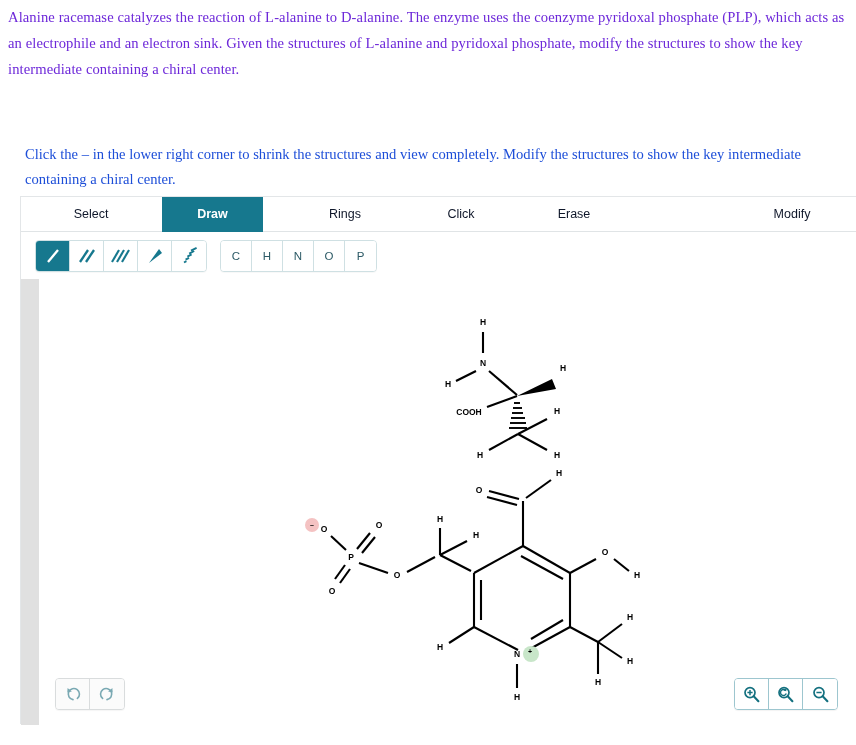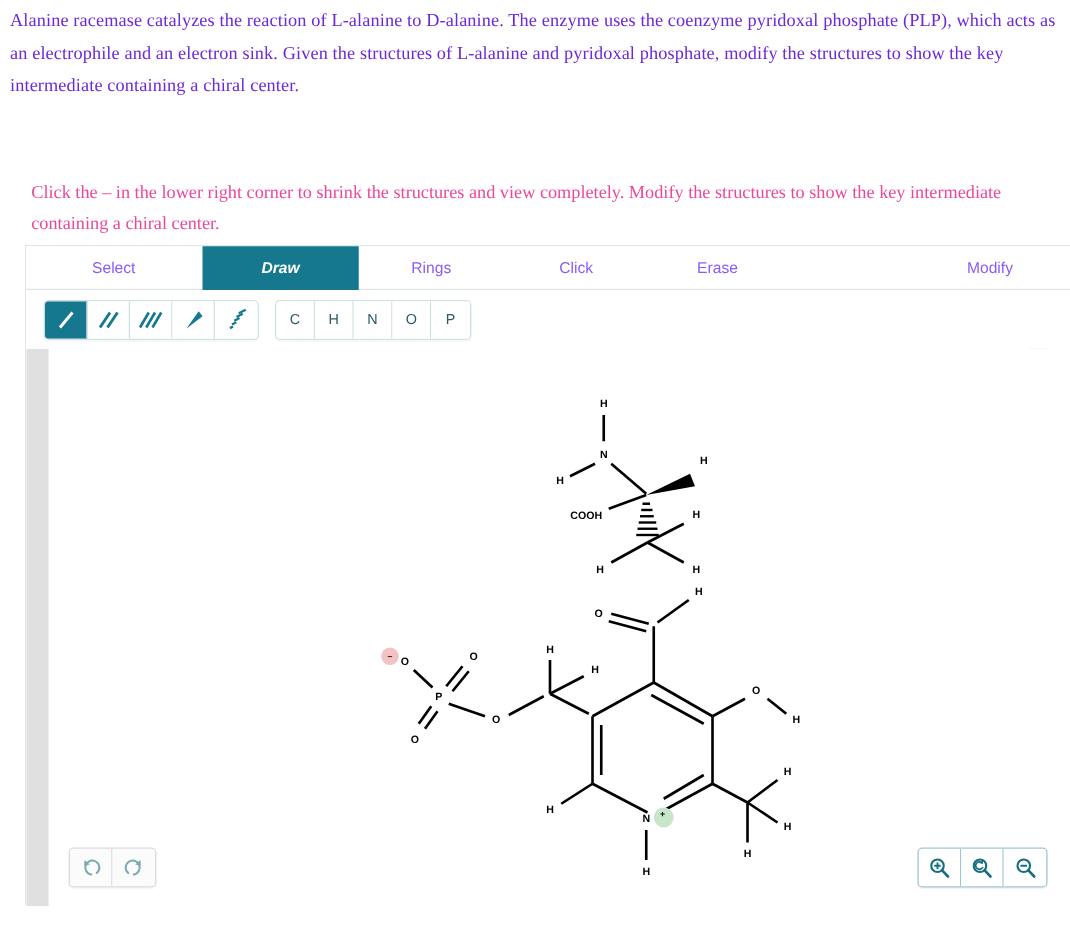--- a/index.html
+++ b/index.html
@@ -26,21 +26,21 @@
   
   #instruction-panel{
     position:absolute;
     left:8px; top:133px; width:848px;
   }
   #instruction-text{
     padding:9px 16px 0 17px;
     font-family:"Liberation Serif", serif;
     font-size:14.6px;
     line-height:25px;
-    color:#ec4899;
+    color:#1d4ed8;
   }
 
   
   #editor{
     position:absolute;
     left:20px; top:196px;
     width:836px; height:528px;
     background:#fff;
     border-top:1px solid #e3e6e8;
     border-left:1px solid #e3e6e8;
@@ -56,21 +56,21 @@
     box-sizing:border-box;
   }
   .tab{
     position:absolute;
     top:0;
     height:35px;
     line-height:35px;
     text-align:center;
     font-family:"Liberation Sans", sans-serif;
     font-size:12.5px;
-    color:#8b5cf6;
+    color:#0f172a;
     cursor:pointer;
     box-sizing:border-box;
     user-select:none;
   }
   .tab.active{
     background:#16788e;
     color:#ffffff;
     font-weight:bold;
   }
 
@@ -209,21 +209,21 @@
 <div id="instruction-panel">
   <div id="instruction-text">Click the – in the lower right corner to shrink the structures and view completely. Modify the structures to show the key intermediate containing a chiral center.</div>
 </div>
 
 <div id="editor">
 
   <div id="tabbar">
     <div class="tab" style="left:0px;width:140px;">
       <span>Select</span>
     </div>
-    <div class="tab active" style="left:141px;width:125px;font-style:italic;">
+    <div class="tab active" style="left:141px;width:101px;">
       <span>Draw</span>
     </div>
     <div class="tab" style="left:266px;width:116px;">
       <span>Rings</span>
     </div>
     <div class="tab" style="left:382px;width:116px;">
       <span>Click</span>
     </div>
     <div class="tab" style="left:498px;width:110px;">
       <span>Erase</span>

